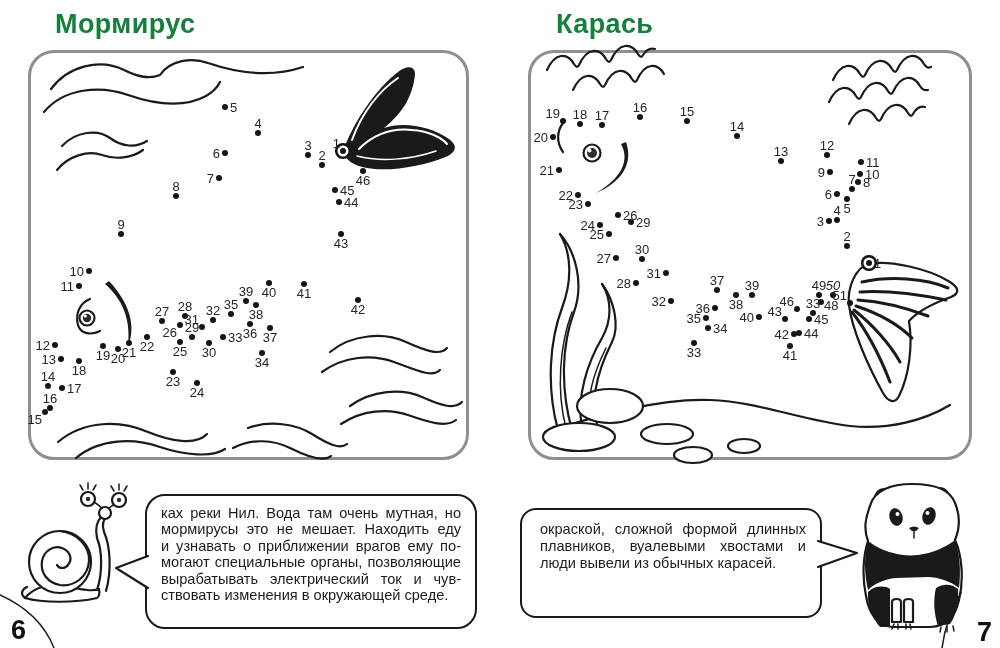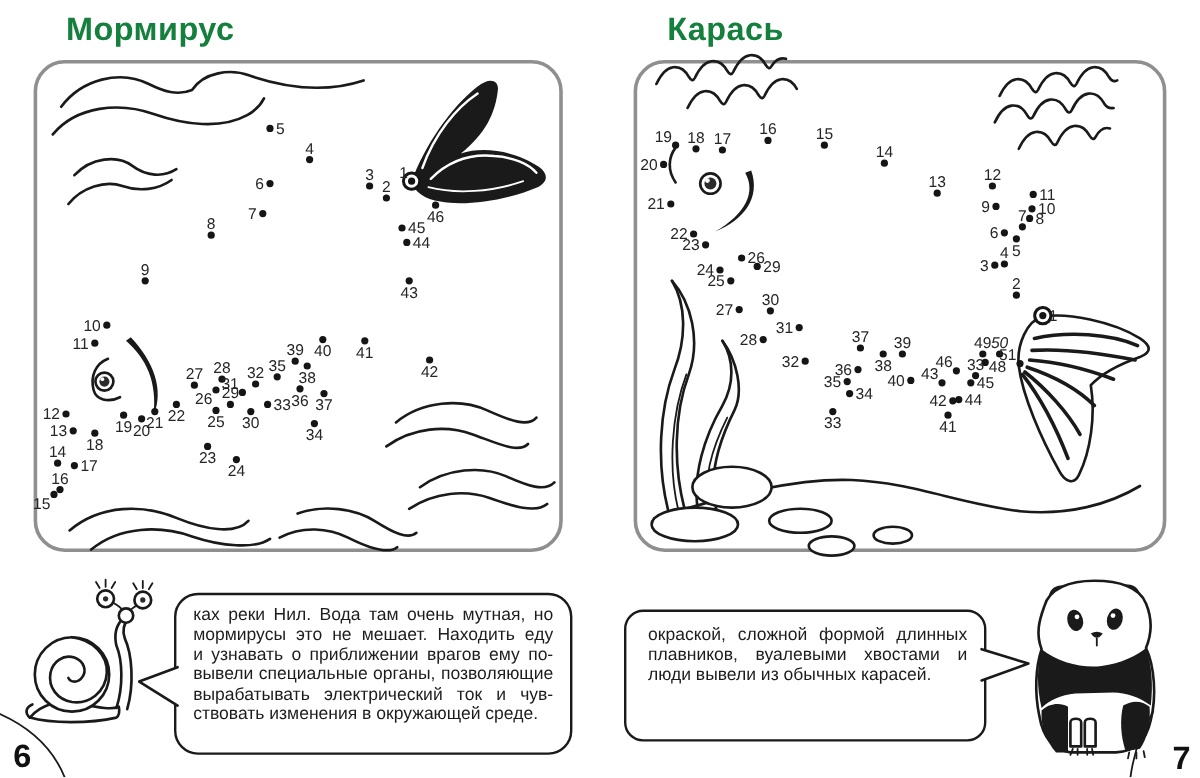--- a/index.html
+++ b/index.html
@@ -49,21 +49,21 @@
   <div class="title" id="title-left">Мормирус</div>
   <div class="title" id="title-right">Карась</div>
 
   <div class="box" id="box-left"></div>
   <div class="box" id="box-right"></div>
 
   <div class="bubble" id="bubble-left">
       <div class="cap-line j">ках реки Нил. Вода там очень мутная, но</div>
       <div class="cap-line j">мормирусы это не мешает. Находить еду</div>
       <div class="cap-line j">и узнавать о приближении врагов ему по-</div>
-      <div class="cap-line j">вывели специальные органы, позволяющие</div>
+      <div class="cap-line j">могают специальные органы, позволяющие</div>
       <div class="cap-line j">вырабатывать электрический ток и чув-</div>
       <div class="cap-line">ствовать изменения в окружающей среде.</div>
     </div>
   <div class="bubble" id="bubble-right">
       <div class="cap-line j">окраской, сложной формой длинных</div>
       <div class="cap-line j">плавников, вуалевыми хвостами и про-</div>
       <div class="cap-line">люди вывели из обычных карасей.</div>
     </div>
 
   <svg class="art" width="1000" height="648" viewBox="0 0 1000 648">

